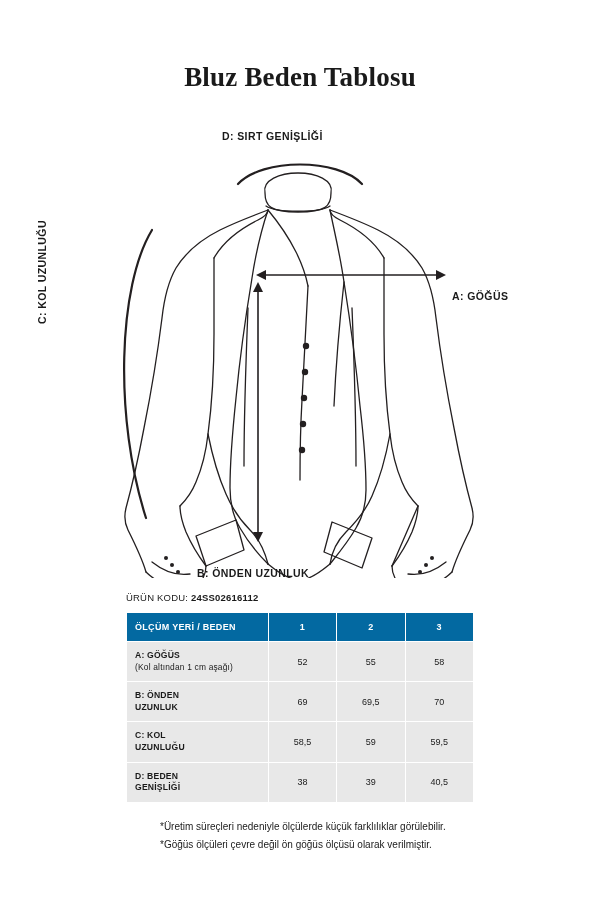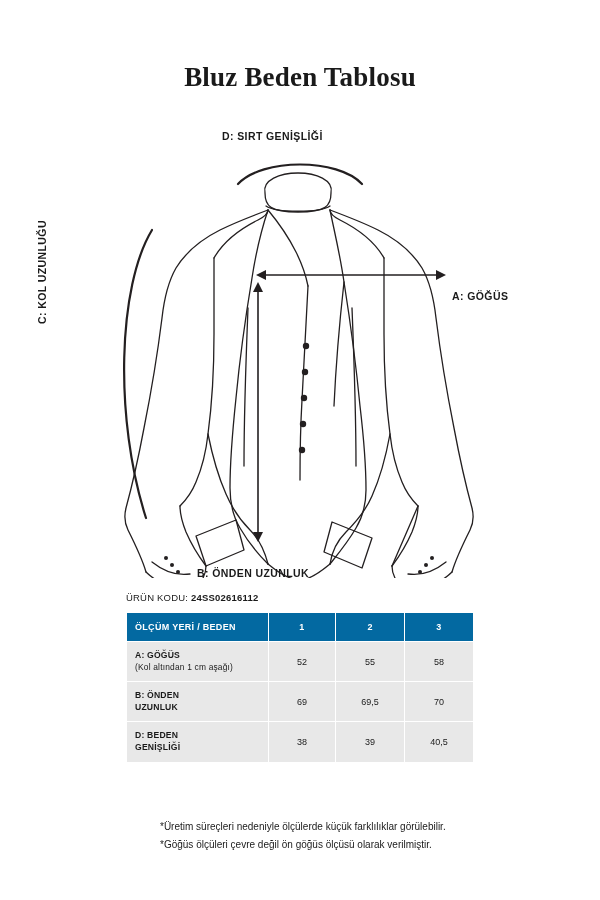--- a/index.html
+++ b/index.html
@@ -277,20 +277,29 @@
         <td class="rowlabel">
           <span>B: ÖNDEN</span><br>
           <span>UZUNLUK</span>
         </td>
         <td class="val">69</td>
         <td class="val">69,5</td>
         <td class="val">70</td>
       </tr>
       <tr>
         <td class="rowlabel">
+          <span>C: KOL</span><br>
+          <span>UZUNLUĞU</span>
+        </td>
+        <td class="val">58,5</td>
+        <td class="val">59</td>
+        <td class="val">59,5</td>
+      </tr>
+      <tr>
+        <td class="rowlabel">
           <span>D: BEDEN</span><br>
           <span>GENİŞLİĞİ</span>
         </td>
         <td class="val">38</td>
         <td class="val">39</td>
         <td class="val">40,5</td>
       </tr>
     </tbody>
   </table>
 

